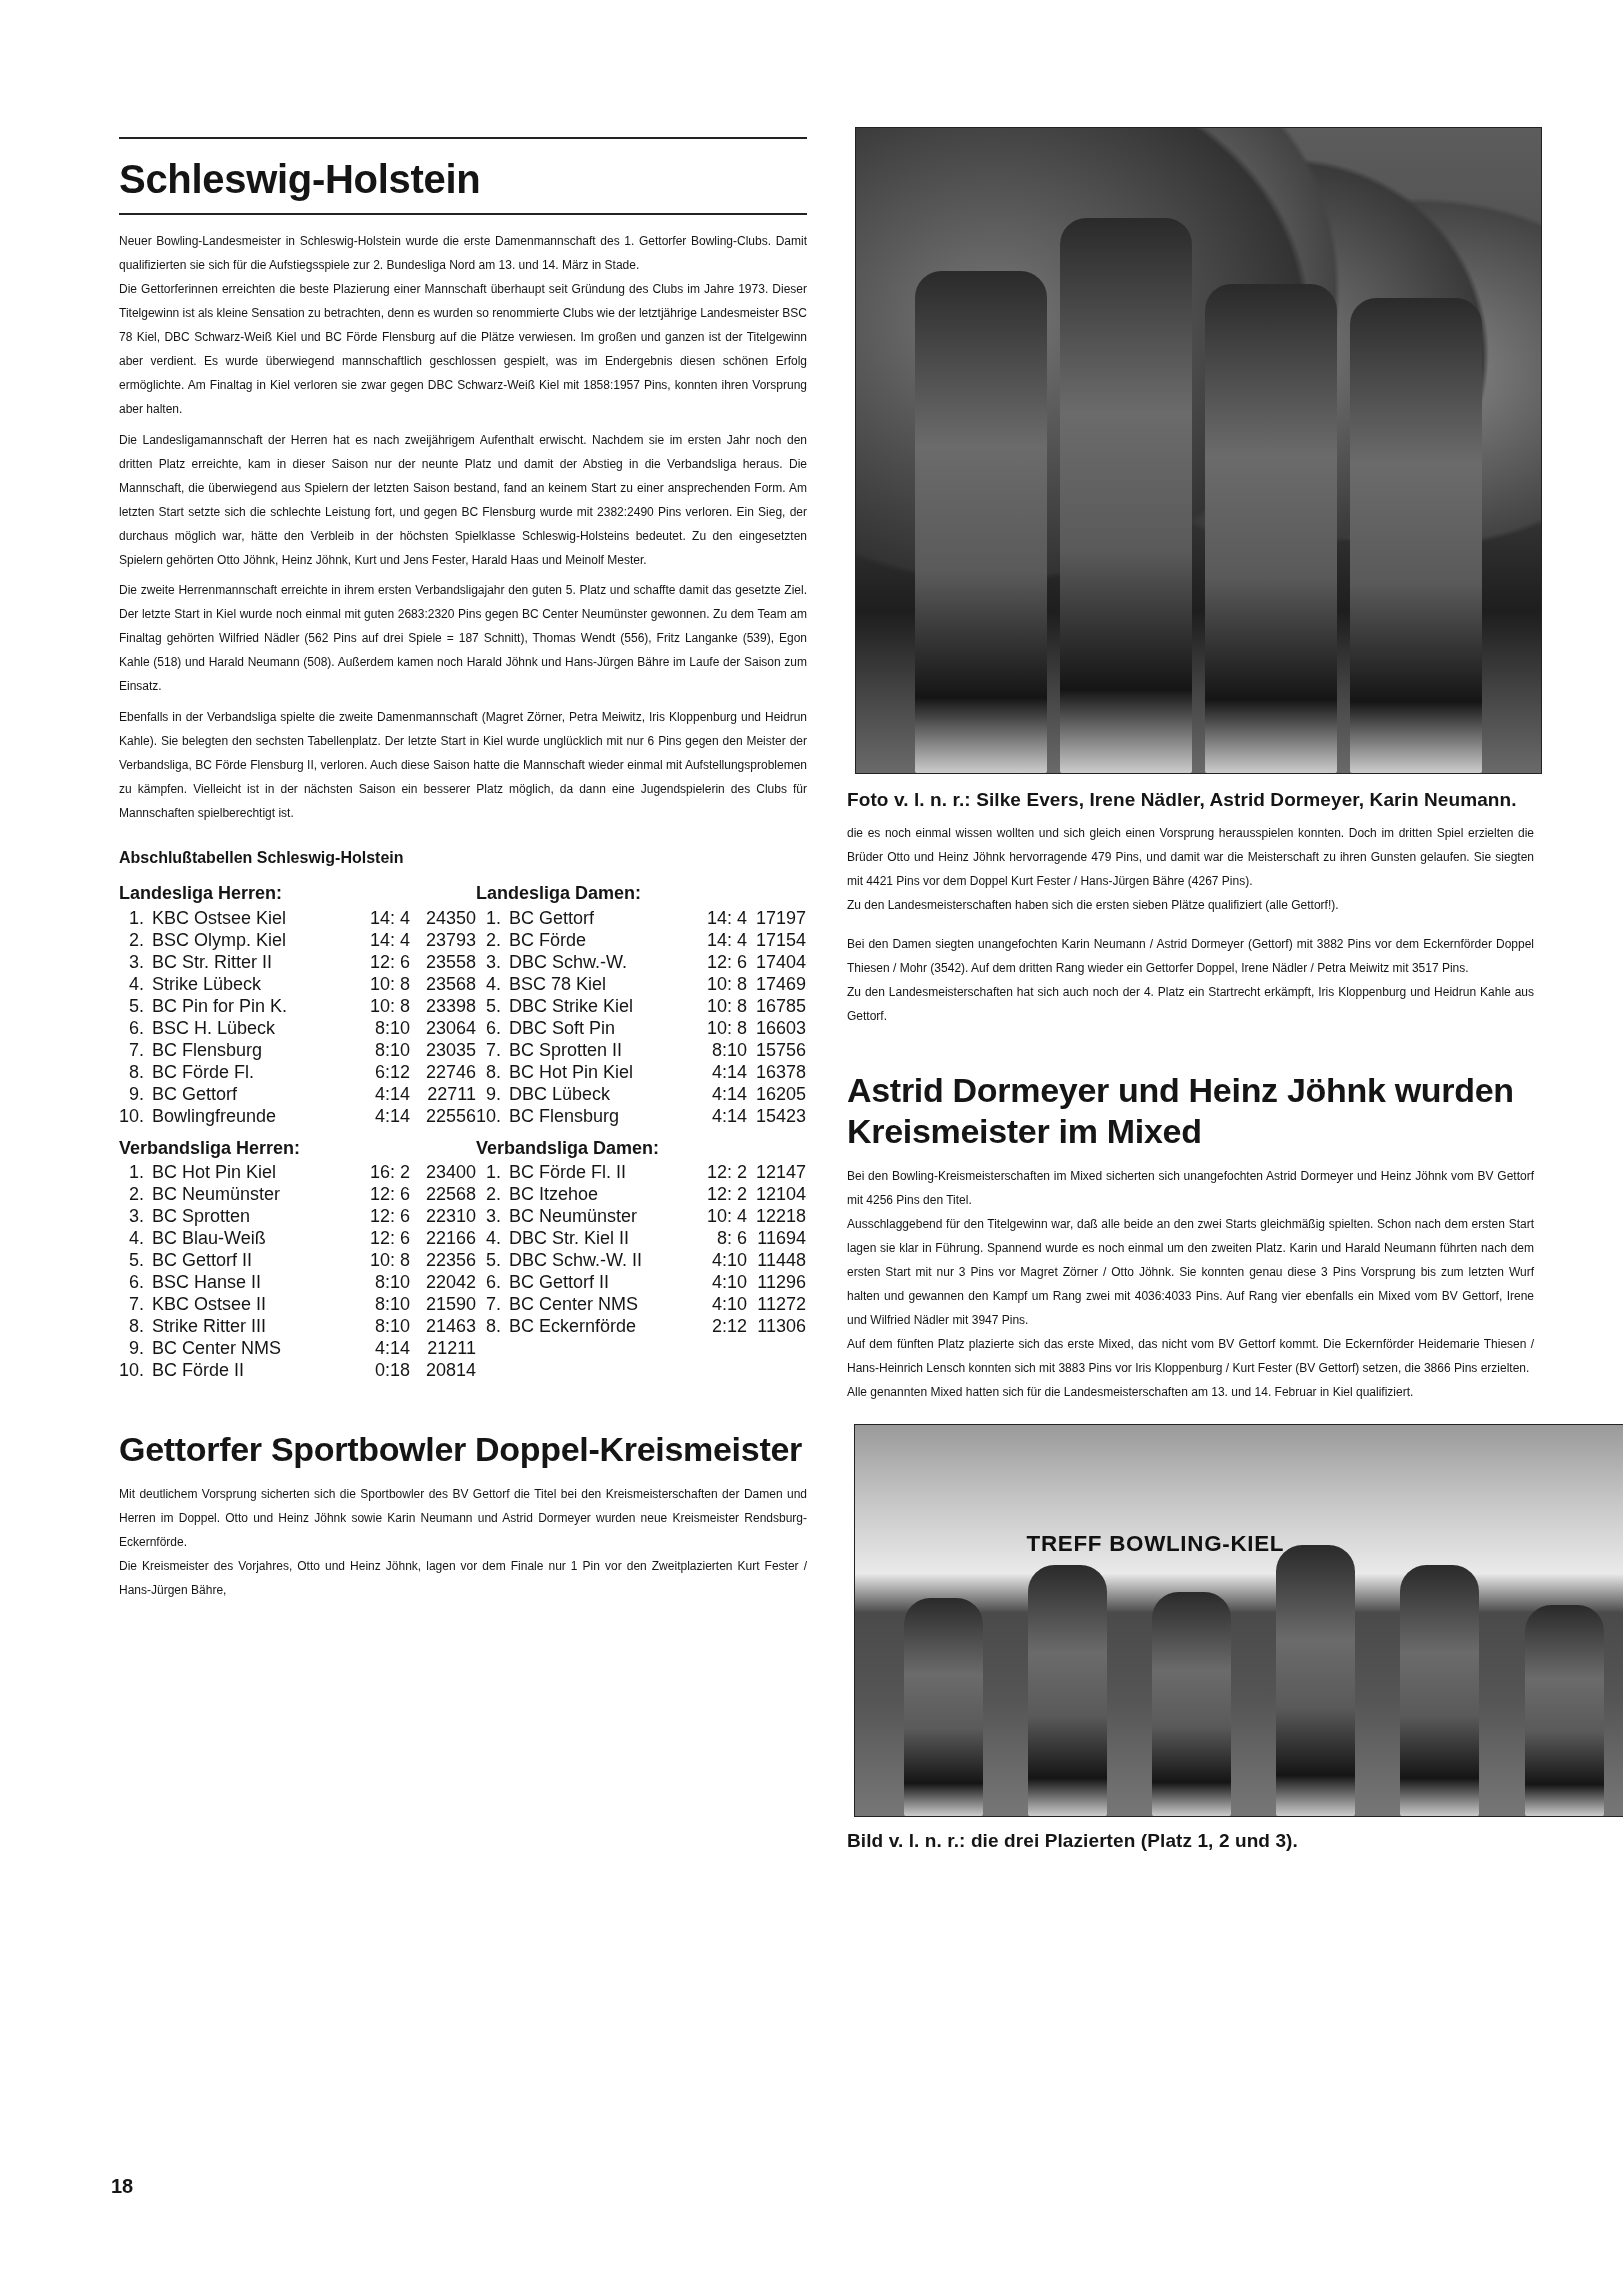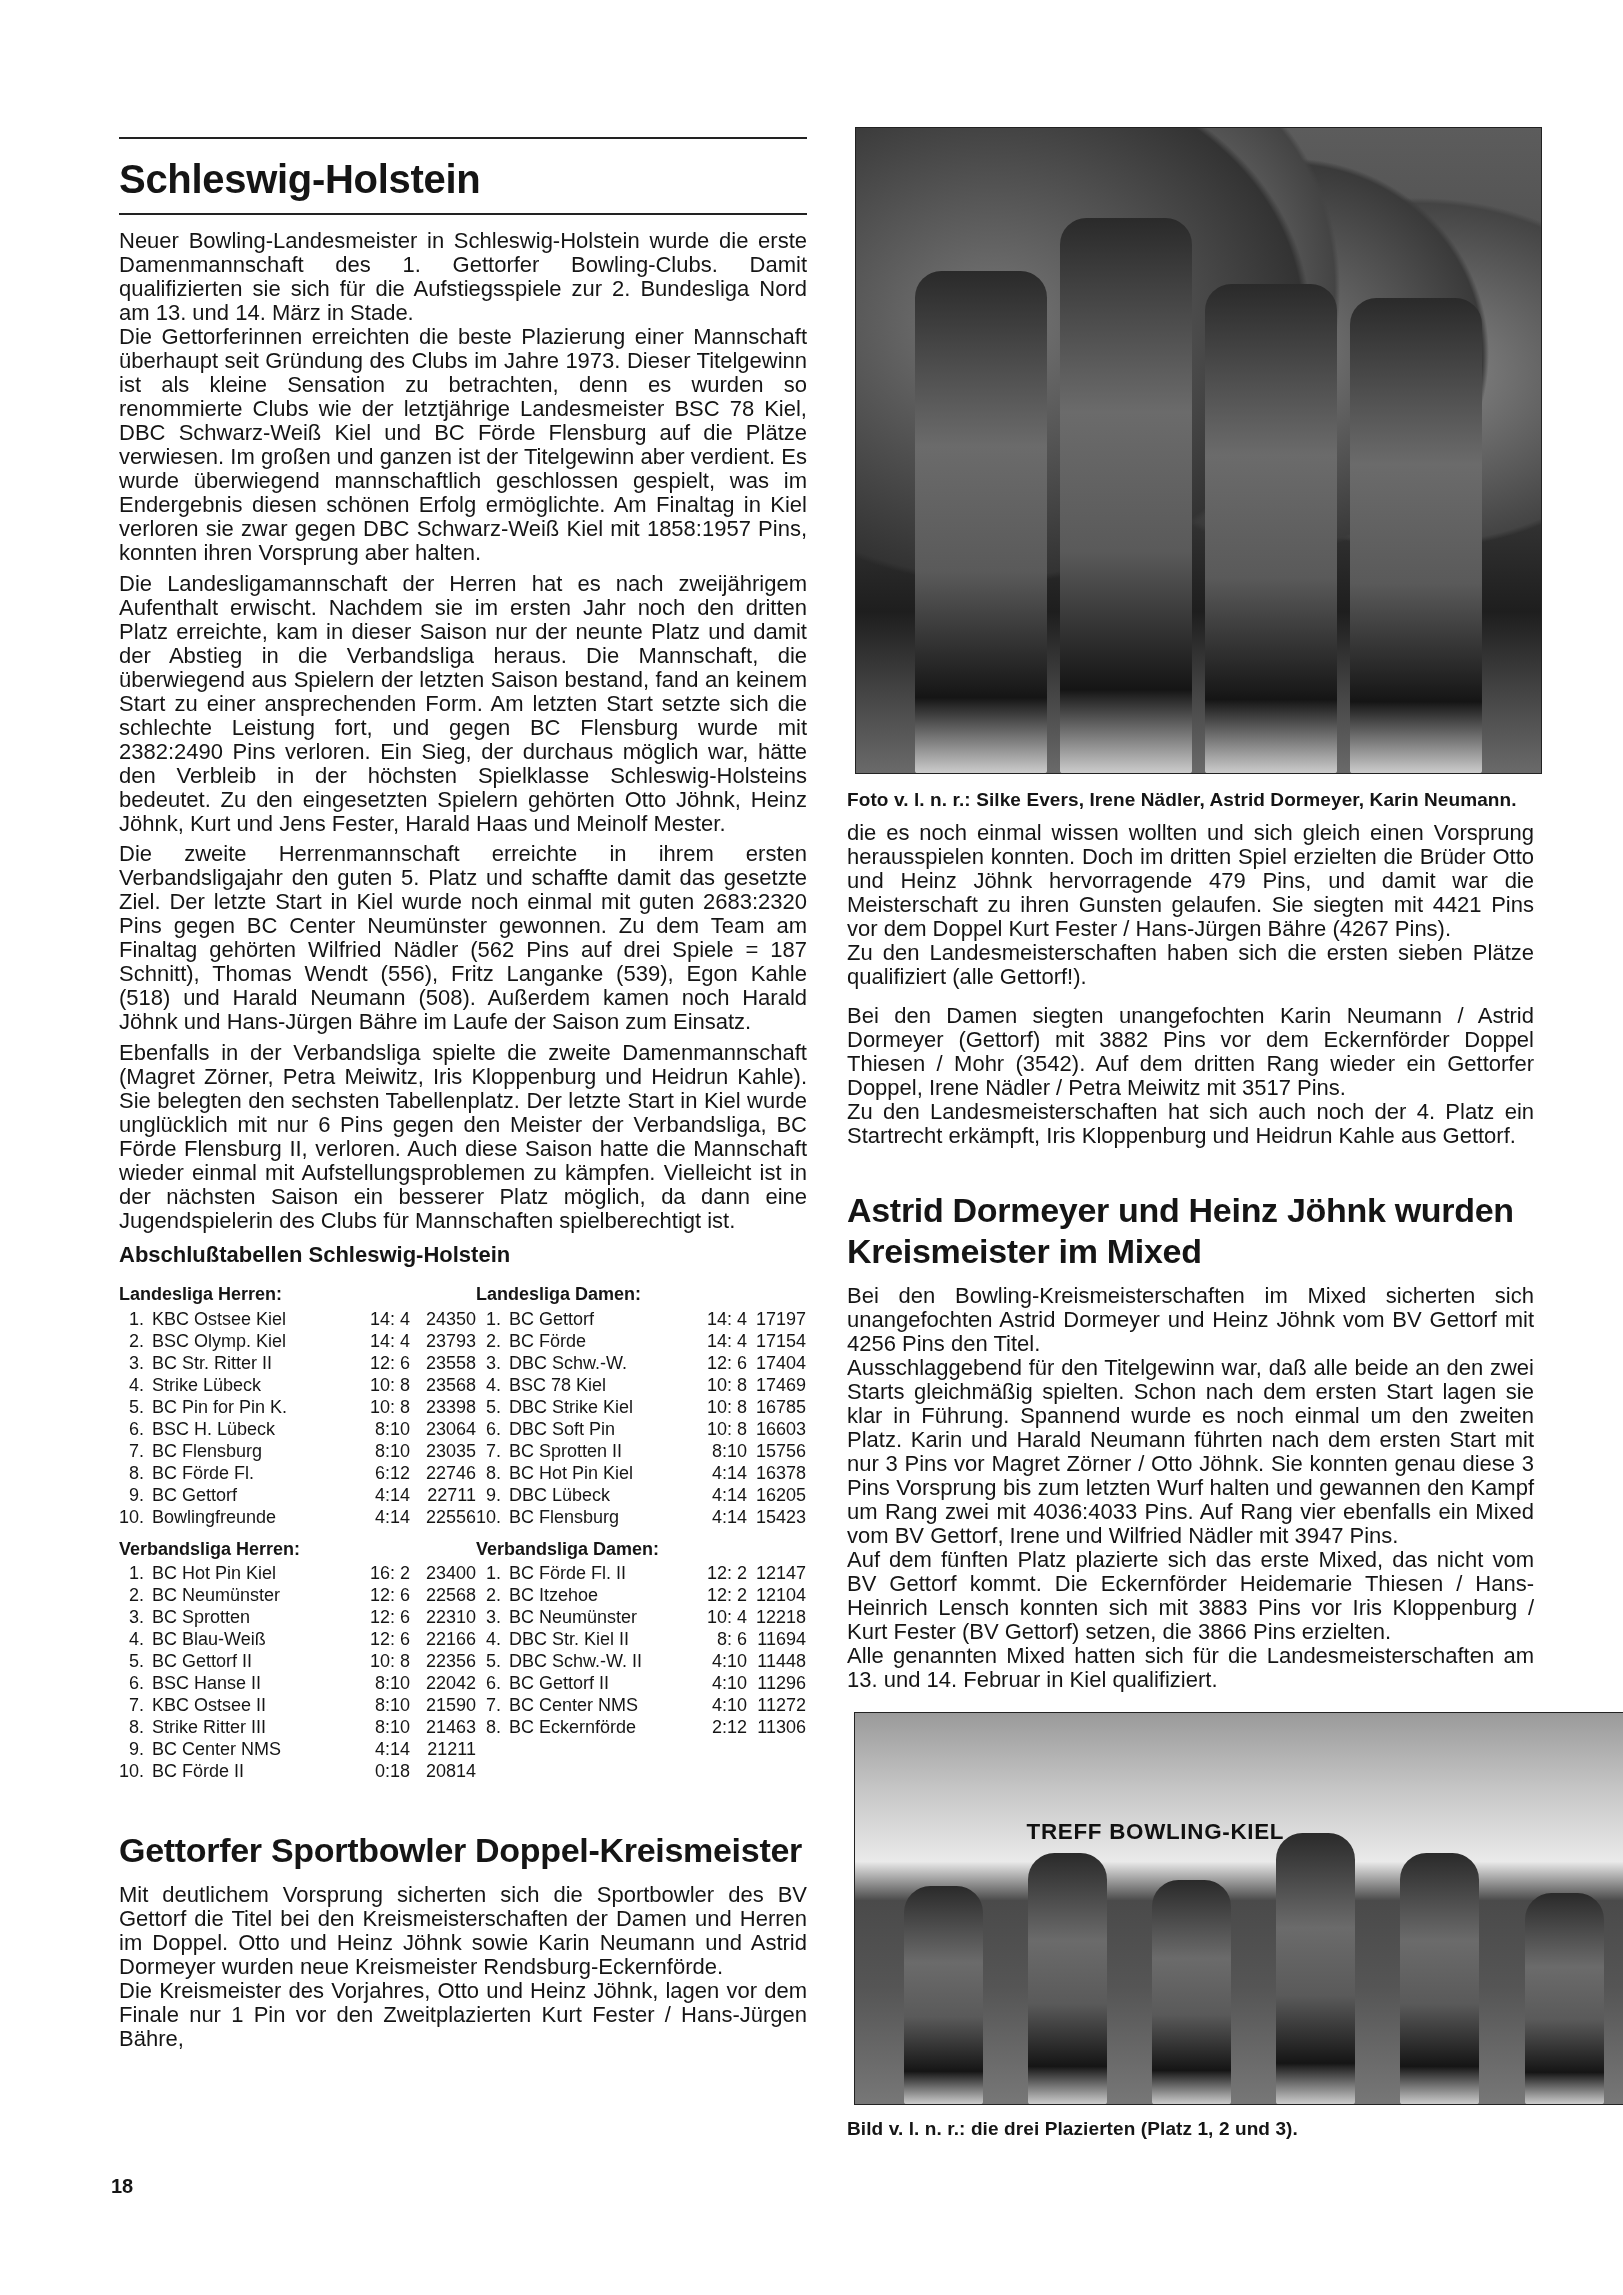--- a/index.html
+++ b/index.html
@@ -7,24 +7,24 @@
   body {
     width: 1623px; height: 2295px; position: relative; overflow: hidden;
     font-family: "Liberation Sans", sans-serif; color: #151515;
   }
   .col-left { position: absolute; left: 119px; top: 137px; width: 688px; }
   .col-right { position: absolute; left: 847px; top: 120px; width: 687px; }
 
   .section-rule { height: 2px; background: #222; width: 688px; }
   .section-title { font-size: 40px; font-weight: bold; letter-spacing: -0.3px; line-height: 50px; padding: 14.5px 0 9.2px 0; }
   .h-article { font-size: 34px; font-weight: bold; line-height: 41px; letter-spacing: -0.3px; }
-  .body-p { font-size: 22px; line-height: 24px; text-align: justify; hyphens: manual; }
+  .body-p { font-size: 12px; line-height: 24px; text-align: justify; hyphens: manual; }
   .gap { margin-top: 6.6px; }
 
-  .tables-title { font-size: 22px; font-weight: bold; margin-top: 9px; }
+  .tables-title { font-size: 16px; font-weight: bold; margin-top: 24px; }
   .tables-grid { display: grid; grid-template-columns: 357px 330px; margin-top: 13.2px; }
   .league-title { font-size: 18px; font-weight: bold; line-height: 26.4px; }
   .league-table { font-size: 18px; line-height: 22px; margin-bottom: 8px; }
   .league-row { display: grid; grid-template-columns: 33px 205px 53px 66px; }
   .league-table.right .league-row { grid-template-columns: 33px 185px 53px 59px; }
   .pos { text-align: right; padding-right: 8px; }
   .pts, .pins { text-align: right; }
 
   .photo-top {
     position: relative; width: 687px; height: 647px; margin-left: 8px; margin-top: 6.6px;

